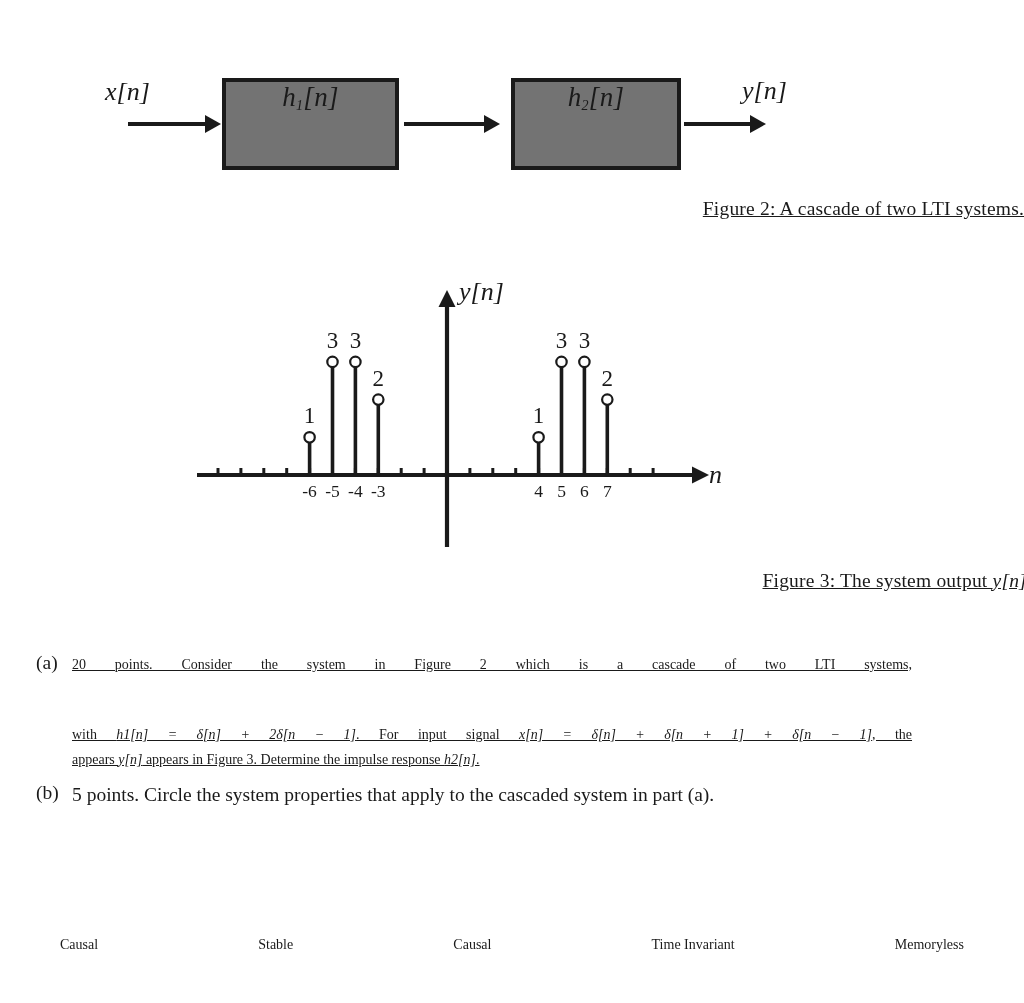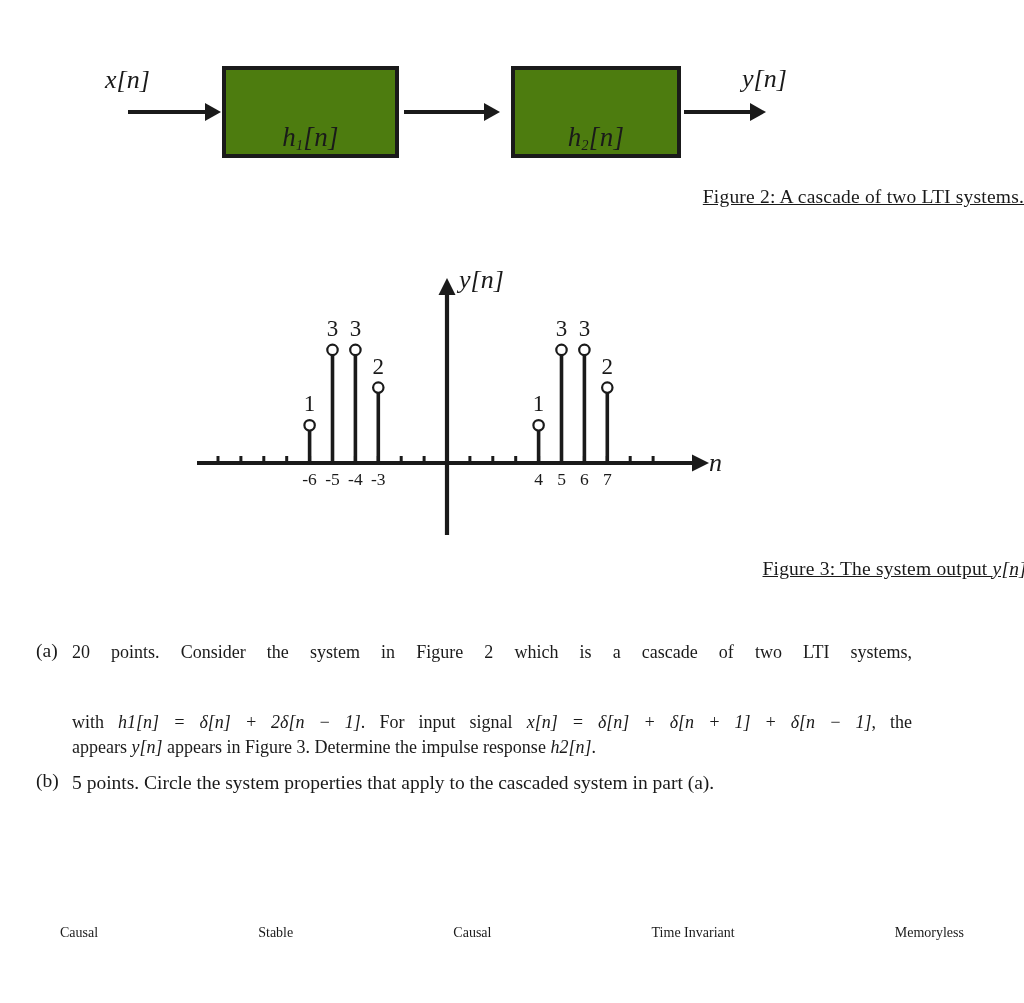--- a/index.html
+++ b/index.html
@@ -10,35 +10,35 @@
   body {
     width: 1024px;
     height: 1003px;
     position: relative;
     font-family: "Liberation Serif", "DejaVu Serif", serif;
     color: #1a1a1a;
     overflow: hidden;
   }
   .page {
     position: absolute;
-    left: 0; top: 0;
+    left: 0; top: 12px;
     width: 1024px;
     height: 916px;
   }
 
   
   #figure2 { position: absolute; left: 0; top: 0; width: 1024px; height: 225px; }
 
   .blk {
     position: absolute;
     border: 4px solid #1a1a1a;
-    background: #4d7c0f;
+    background: #737373;
     box-sizing: border-box;
     display: flex;
-    align-items: flex-end;
+    align-items: flex-start;
     justify-content: center;
   }
   .blk-label {
     font-family: "Liberation Serif", "DejaVu Serif", serif;
     font-style: italic;
     font-size: 27px;
     letter-spacing: 0.3px;
   }
   .blk-label .sub {
     font-size: 19px;
@@ -193,21 +193,21 @@
 
     <div class="sig-label" style="left:459px; top:265px; font-size:26px;">y[n]</div>
 
     <div class="sig-label" style="left:709px; top:448px; font-size:26px;">n</div>
 
     <div class="caption" style="left:0; top:558px;padding-left:8px;"><span>Figure 3:  The system output </span><span class="it">y[n]</span><span>.</span></div>
   </div>
 
   <div class="qlabel" style="left:36px; top:640px;">(a)</div>
 
-  <div class="qbody" style="left:72px; top:640px; width:840px; font-size:18px; line-height:25.5px;">
+  <div class="qbody" style="left:72px; top:640px; width:840px; font-size:14px; line-height:25.5px;text-decoration:underline;">
     <div style="text-align:justify; text-align-last:justify;">20 points.  Consider the system in Figure 2 which is a cascade of two LTI systems,</div>
     <div style="text-align:justify; text-align-last:justify;margin-top:44px;"><span>with </span><span class="math">h1[n] = δ[n] + 2δ[n − 1]</span><span>. For input signal </span><span class="math">x[n] = δ[n] + δ[n + 1] + δ[n − 1]</span><span>, the</span></div>
     <div><span>appears </span><span class="math">y[n]</span><span> appears in Figure 3. Determine the impulse response </span><span class="math">h2[n]</span><span>.</span></div>
   </div>
 
   <div class="qlabel" style="left:36px; top:770px;">(b)</div>
   <div class="qbody" style="left:72px; top:770px; width:845px; font-size:19.5px; line-height:25.5px;">5 points. Circle the system properties that apply to the cascaded system in part (a).</div>
 
   <div class="props" id="props-row">
       <div class="prop">Causal</div>

